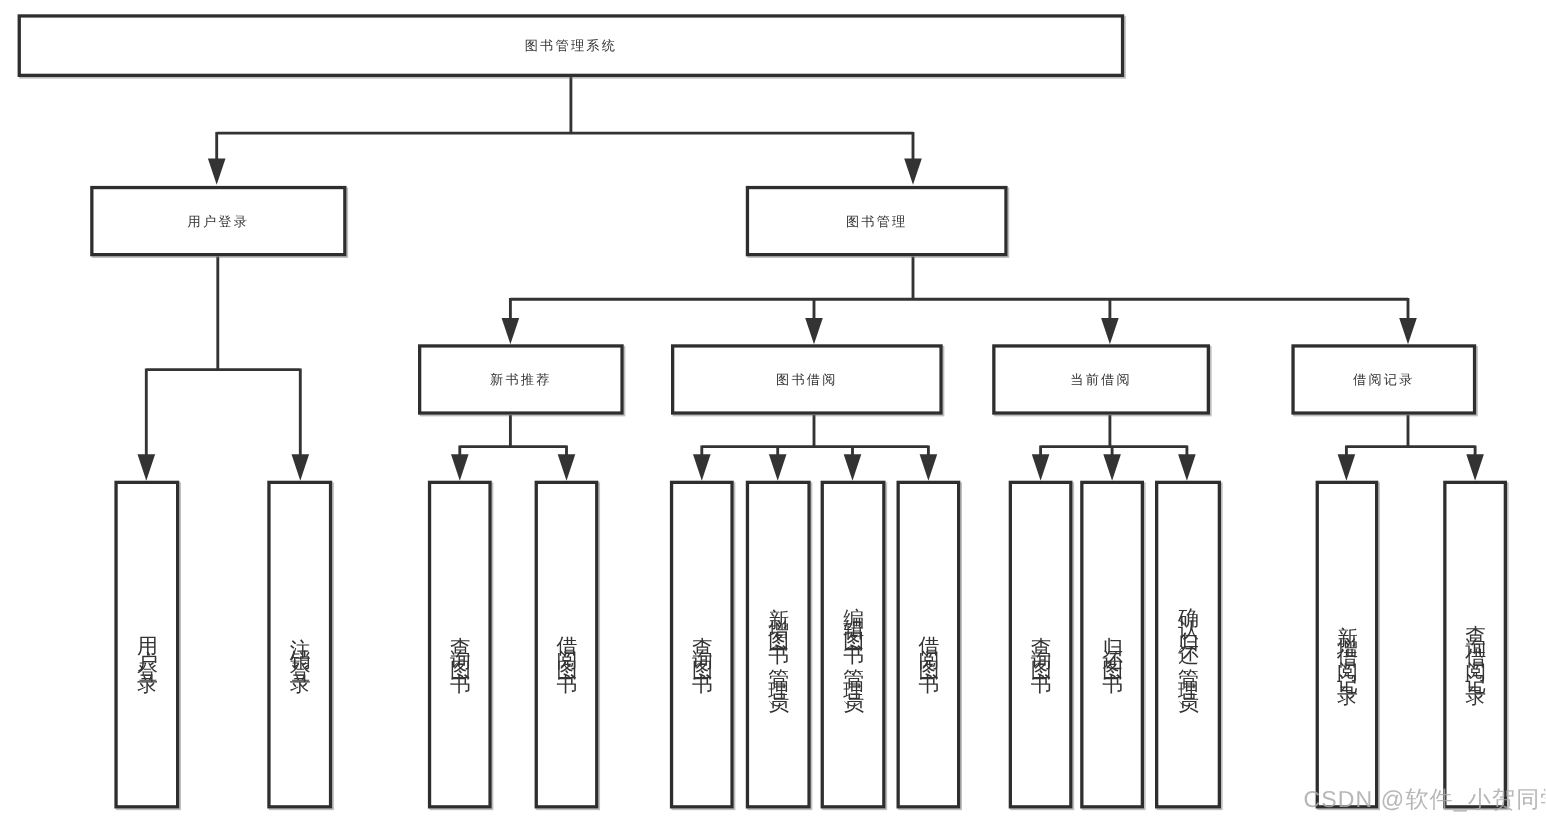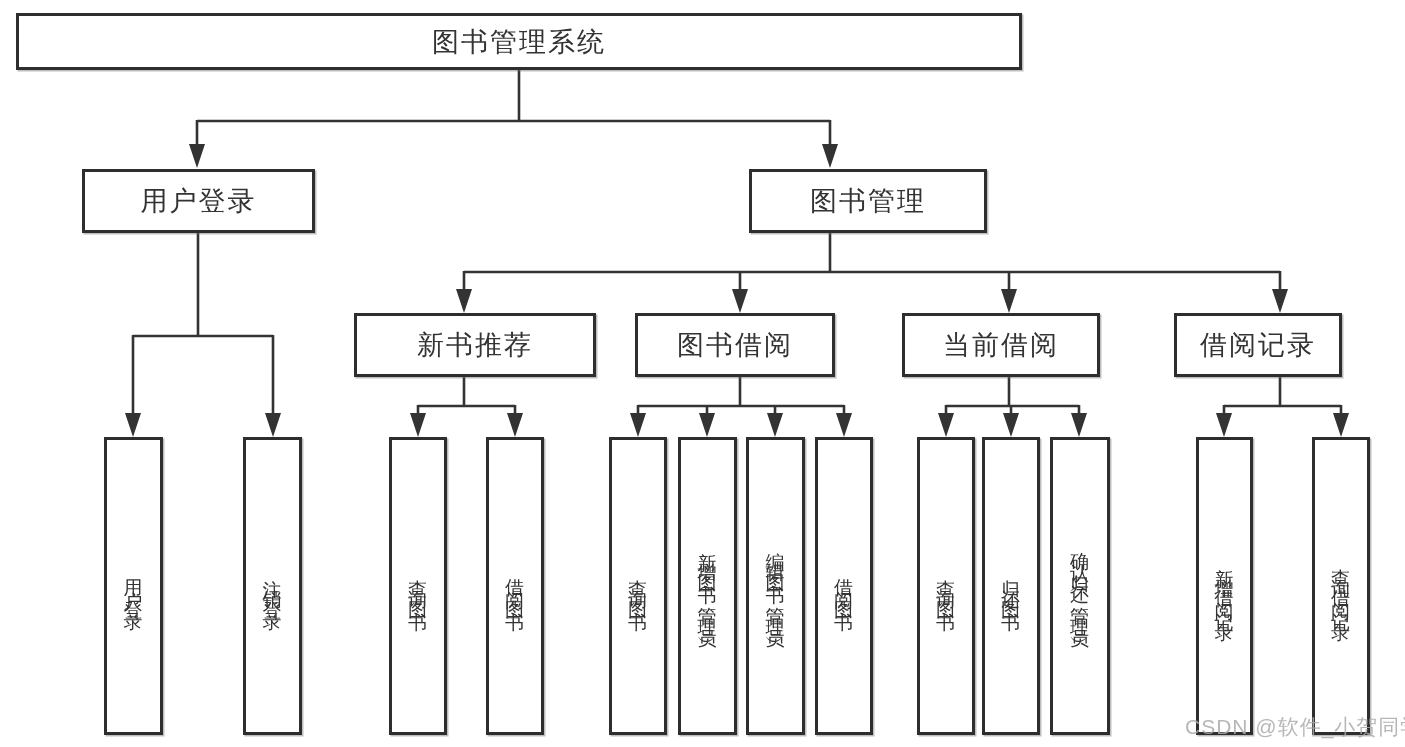--- a/index.html
+++ b/index.html
@@ -31,21 +31,21 @@
     justify-content: center;
     color: #333333;
     z-index: 1;
     box-shadow: 1.5px 1.5px 0 rgba(110,110,110,0.45);
   }
   .hnode { height: 64px; top: 169px; }
   .root  { left: 16px; top: 13px; width: 1006px; height: 57px; }
   .mid   { top: 313px; }
   .leaf  { top: 437px; height: 298px; }
   .htext {
-    font-size: 27px;
+    font-size: 12px;
     letter-spacing: 2px;
     white-space: nowrap;
   }
   .vtext {
     writing-mode: vertical-rl;
     text-orientation: mixed;
     font-size: 19px;
     letter-spacing: 11px;
     line-height: 1;
     white-space: nowrap;
@@ -107,28 +107,28 @@
     </g>
   </svg>
 
   <div class="box root">
     <span class="htext">图书管理系统</span>
   </div>
 
   <div class="box hnode" style="left:82px;width:233px">
     <span class="htext">用户登录</span>
   </div>
-  <div class="box hnode" style="left:749px;width:238px">
+  <div class="box hnode" style="left:678px;width:238px">
     <span class="htext">图书管理</span>
   </div>
 
-  <div class="box hnode mid" style="left:354px;width:242px">
+  <div class="box hnode mid" style="left:380px;width:187px">
     <span class="htext">新书推荐</span>
   </div>
-  <div class="box hnode mid" style="left:635px;width:200px">
+  <div class="box hnode mid" style="left:610px;width:247px">
     <span class="htext">图书借阅</span>
   </div>
   <div class="box hnode mid" style="left:902px;width:198px">
     <span class="htext">当前借阅</span>
   </div>
   <div class="box hnode mid" style="left:1174px;width:168px">
     <span class="htext">借阅记录</span>
   </div>
 
   <div class="box leaf" style="left:104px;width:59px">

